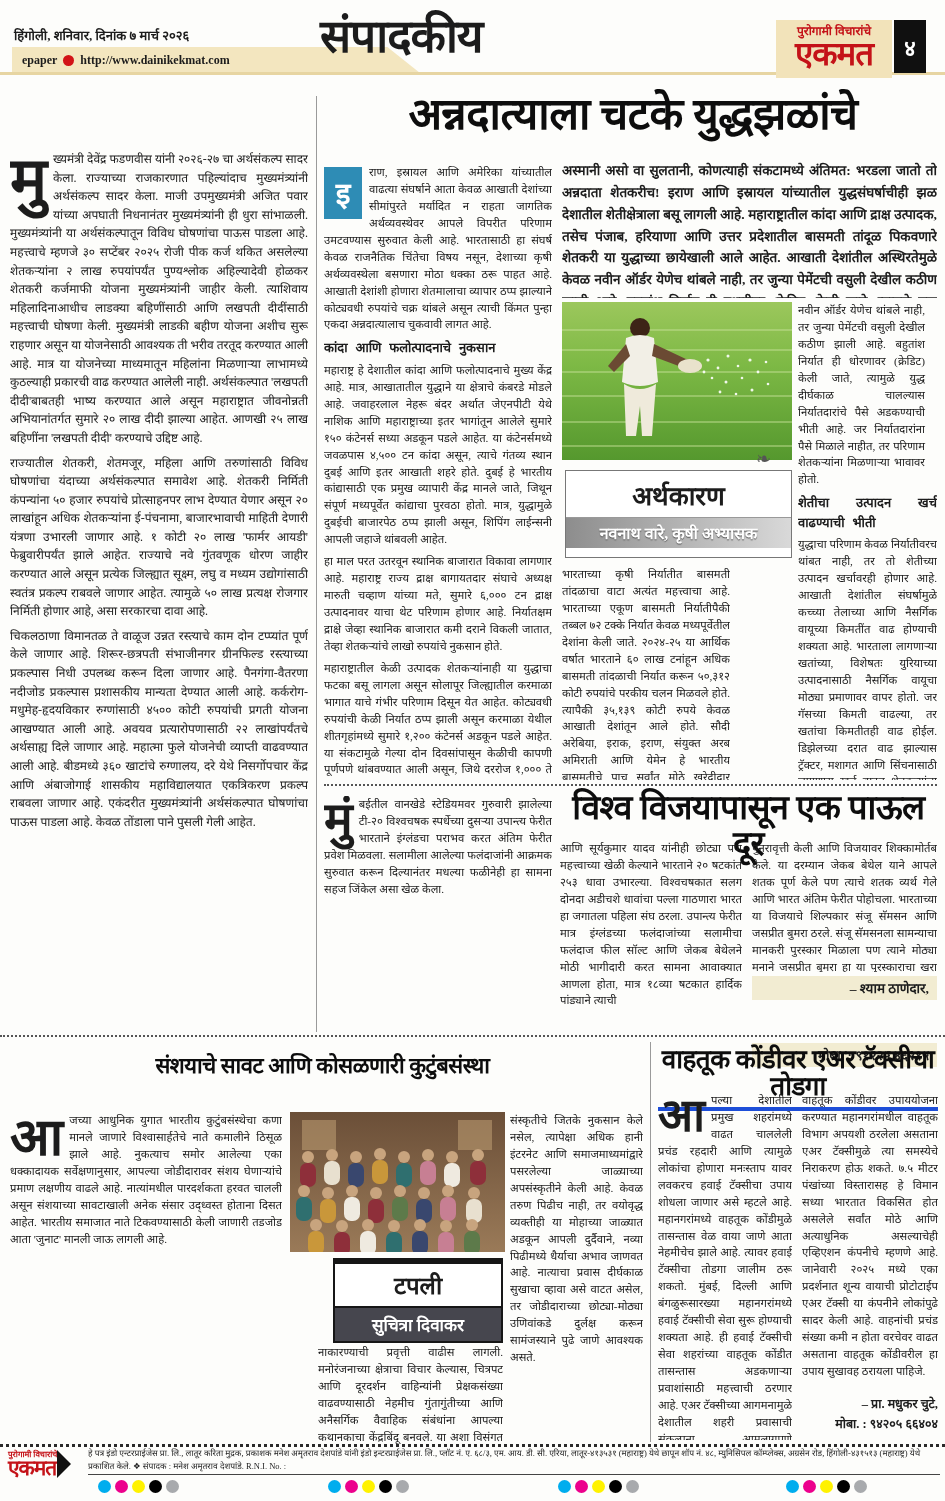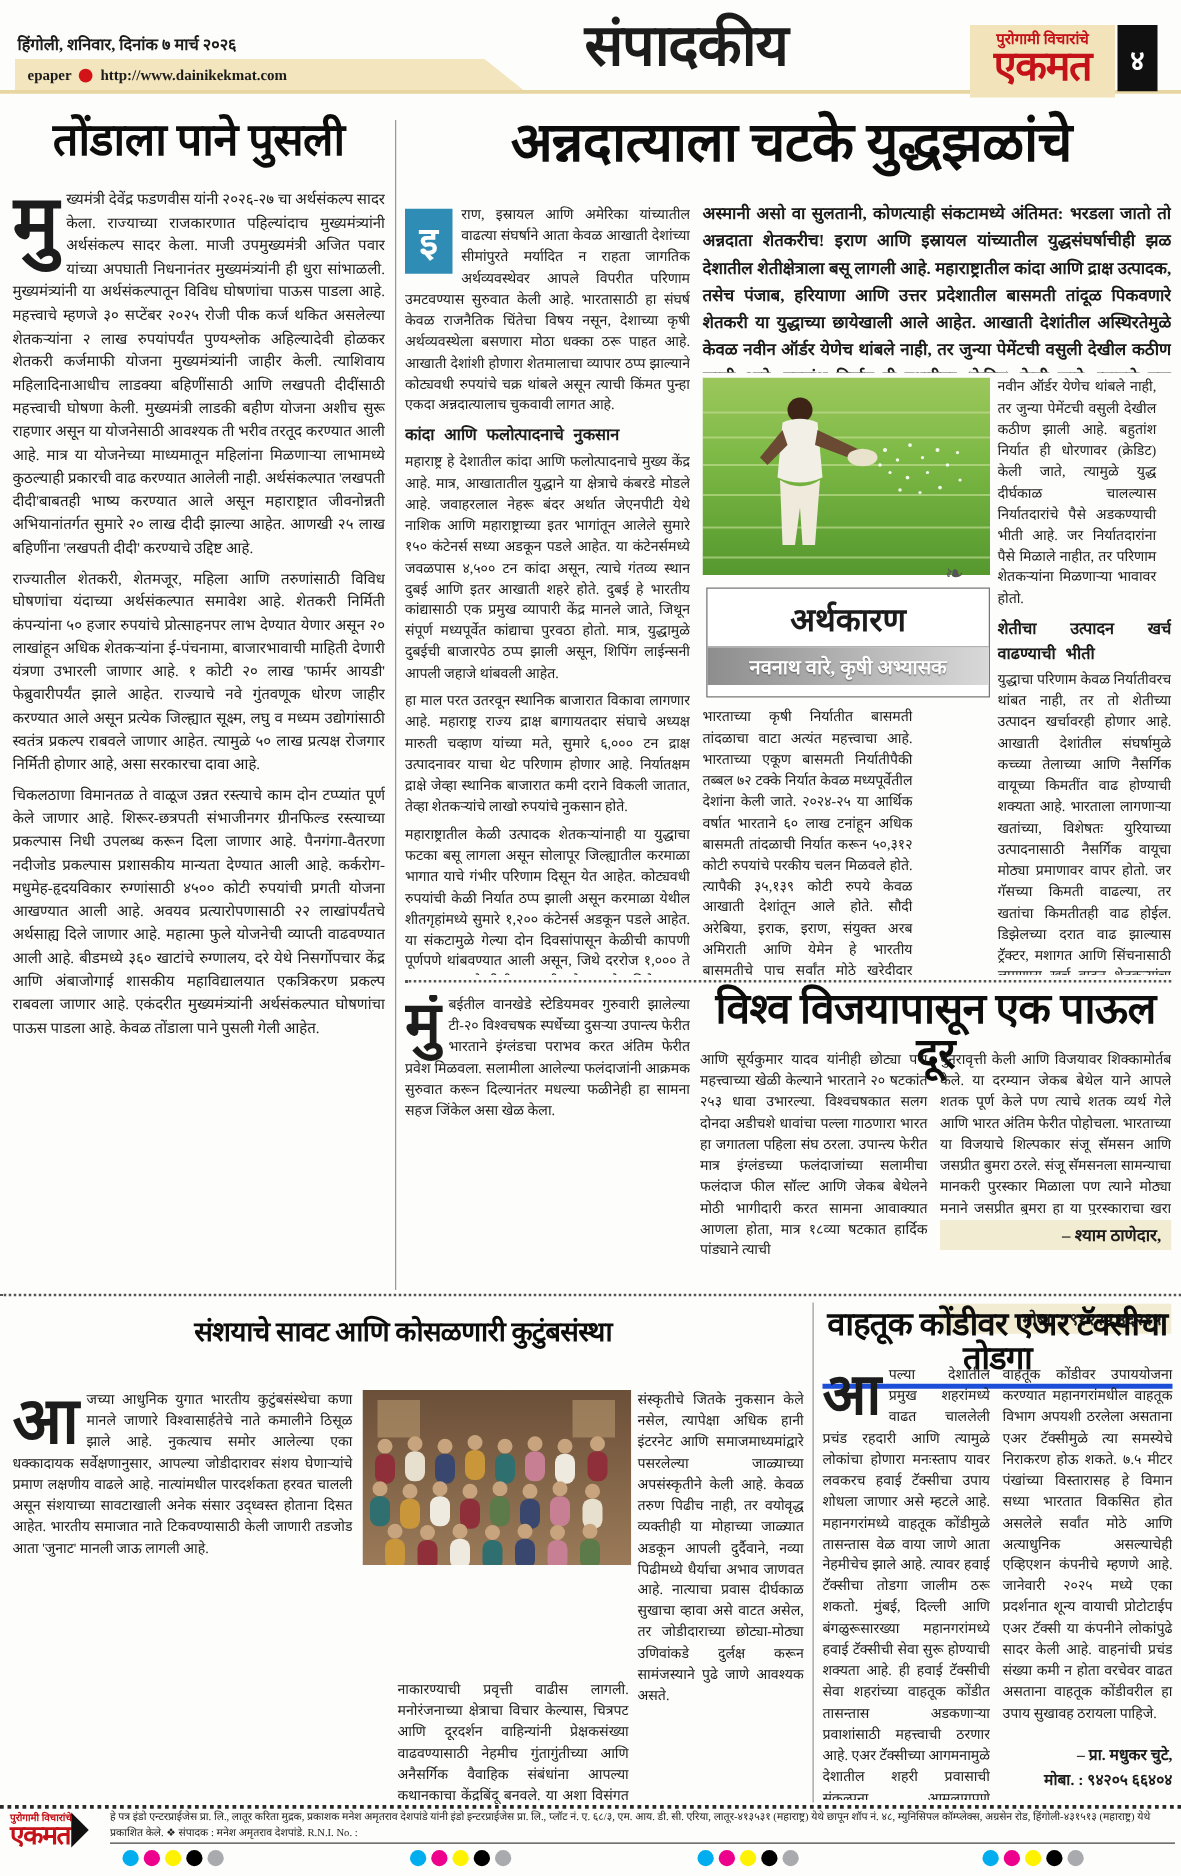--- a/index.html
+++ b/index.html
@@ -7,21 +7,21 @@
         font-family:"Liberation Serif","DejaVu Serif",serif;color:#1c1c1c;overflow:hidden;}
   .abs{position:absolute;}
   .just{text-align:justify;}
   .clip{overflow:hidden;}
   
   .dateline{font-size:13px;font-weight:bold;}
   .epaper-banner{background:#f3e6bf;clip-path:polygon(0 0,92% 0,100% 100%,0 100%);
                  display:flex;align-items:center;gap:6px;padding-left:10px;font-size:12px;font-weight:bold;}
   .epaper-dot{width:11px;height:11px;border-radius:50%;background:#d21317;display:inline-block;}
   .tan-rule{background:#e7d5a2;height:3px;}
-  .section-title{font-size:46px;font-weight:bold;letter-spacing:-1px;text-align:right;line-height:1;}
+  .section-title{font-size:46px;font-weight:bold;letter-spacing:-1px;text-align:left;line-height:1;}
   .brand-box{background:#f2e3ba;text-align:center;padding-top:5px;}
   .brand-tagline{color:#c41218;font-size:12px;font-weight:bold;line-height:1.1;}
   .brand-name{color:#c41218;font-size:33px;font-weight:bold;line-height:1.0;letter-spacing:-1px;}
   .pagenum-box{background:#101010;color:#fff;display:flex;align-items:center;justify-content:center;
                font-size:22px;font-weight:bold;}
   
   .v-rule{width:1px;background:#9a9a9a;}
   .dash-rule{border-top:2px dotted #555;height:0;}
   .star-rule{border-top:3px dotted #2a2a2a;height:0;}
   
@@ -70,21 +70,20 @@
   <div class="abs section-title" style="left:320px;top:14px;width:310px;">संपादकीय</div>
   <div class="abs brand-box" style="left:776px;top:20px;width:116px;height:53px;">
     <div class="brand-tagline">पुरोगामी विचारांचे</div>
     <div class="brand-name">एकमत</div>
   </div>
   <div class="abs pagenum-box" style="left:894px;top:20px;width:32px;height:53px;">४</div>
 
   <div class="abs v-rule" style="left:316px;top:96px;height:936px;"></div>
   <div class="abs dash-rule" style="left:0px;top:1035px;width:945px;"></div>
 
-  <div class="abs headline" style="left:8px;top:94px;width:302px;font-size:36px;">तोंडाला पाने पुसली</div>
   <div class="abs body-text just clip" style="left:10px;top:150px;width:298px;height:882px;">
     <p style="margin:0 0 6px 0;">
       <span class="dropcap">मु</span><span>ख्यमंत्री देवेंद्र फडणवीस यांनी २०२६-२७ चा अर्थसंकल्प सादर केला. राज्याच्या राजकारणात पहिल्यांदाच मुख्यमंत्र्यांनी अर्थसंकल्प सादर केला. माजी उपमुख्यमंत्री अजित पवार यांच्या अपघाती निधनानंतर मुख्यमंत्र्यांनी ही धुरा सांभाळली. मुख्यमंत्र्यांनी या अर्थसंकल्पातून विविध घोषणांचा पाऊस पाडला आहे. महत्त्वाचे म्हणजे ३० सप्टेंबर २०२५ रोजी पीक कर्ज थकित असलेल्या शेतकऱ्यांना २ लाख रुपयांपर्यंत पुण्यश्लोक अहिल्यादेवी होळकर शेतकरी कर्जमाफी योजना मुख्यमंत्र्यांनी जाहीर केली. त्याशिवाय महिलादिनाआधीच लाडक्या बहिणींसाठी आणि लखपती दीदींसाठी महत्त्वाची घोषणा केली. मुख्यमंत्री लाडकी बहीण योजना अशीच सुरू राहणार असून या योजनेसाठी आवश्यक ती भरीव तरतूद करण्यात आली आहे. मात्र या योजनेच्या माध्यमातून महिलांना मिळणाऱ्या लाभामध्ये कुठल्याही प्रकारची वाढ करण्यात आलेली नाही. अर्थसंकल्पात 'लखपती दीदी'बाबतही भाष्य करण्यात आले असून महाराष्ट्रात जीवनोन्नती अभियानांतर्गत सुमारे २० लाख दीदी झाल्या आहेत. आणखी २५ लाख बहिणींना 'लखपती दीदी' करण्याचे उद्दिष्ट आहे.</span>
     </p>
     <p style="margin:0 0 6px 0;">राज्यातील शेतकरी, शेतमजूर, महिला आणि तरुणांसाठी विविध घोषणांचा यंदाच्या अर्थसंकल्पात समावेश आहे. शेतकरी निर्मिती कंपन्यांना ५० हजार रुपयांचे प्रोत्साहनपर लाभ देण्यात येणार असून २० लाखांहून अधिक शेतकऱ्यांना ई-पंचनामा, बाजारभावाची माहिती देणारी यंत्रणा उभारली जाणार आहे. १ कोटी २० लाख 'फार्मर आयडी' फेब्रुवारीपर्यंत झाले आहेत. राज्याचे नवे गुंतवणूक धोरण जाहीर करण्यात आले असून प्रत्येक जिल्ह्यात सूक्ष्म, लघु व मध्यम उद्योगांसाठी स्वतंत्र प्रकल्प राबवले जाणार आहेत. त्यामुळे ५० लाख प्रत्यक्ष रोजगार निर्मिती होणार आहे, असा सरकारचा दावा आहे.</p>
     <p style="margin:0;">चिकलठाणा विमानतळ ते वाळूज उन्नत रस्त्याचे काम दोन टप्प्यांत पूर्ण केले जाणार आहे. शिरूर-छत्रपती संभाजीनगर ग्रीनफिल्ड रस्त्याच्या प्रकल्पास निधी उपलब्ध करून दिला जाणार आहे. पैनगंगा-वैतरणा नदीजोड प्रकल्पास प्रशासकीय मान्यता देण्यात आली आहे. कर्करोग-मधुमेह-हृदयविकार रुग्णांसाठी ४५०० कोटी रुपयांची प्रगती योजना आखण्यात आली आहे. अवयव प्रत्यारोपणासाठी २२ लाखांपर्यंतचे अर्थसाह्य दिले जाणार आहे. महात्मा फुले योजनेची व्याप्ती वाढवण्यात आली आहे. बीडमध्ये ३६० खाटांचे रुग्णालय, दरे येथे निसर्गोपचार केंद्र आणि अंबाजोगाई शासकीय महाविद्यालयात एकत्रिकरण प्रकल्प राबवला जाणार आहे. एकंदरीत मुख्यमंत्र्यांनी अर्थसंकल्पात घोषणांचा पाऊस पाडला आहे. केवळ तोंडाला पाने पुसली गेली आहेत.</p>
   </div>
 
   <div class="abs headline" style="left:330px;top:92px;width:606px;font-size:44px;">अन्नदात्याला चटके युद्धझळांचे</div>
 
@@ -225,20 +224,24 @@
       </g>
     </svg>
   </div>
 
   <div class="abs body-sm just clip" style="left:10px;top:1112px;width:272px;height:333px;">
     <p style="margin:0;">
       <span class="dropcap" style="font-size:52px;">आ</span><span>जच्या आधुनिक युगात भारतीय कुटुंबसंस्थेचा कणा मानले जाणारे विश्वासार्हतेचे नाते कमालीने ठिसूळ झाले आहे. नुकत्याच समोर आलेल्या एका धक्कादायक सर्वेक्षणानुसार, आपल्या जोडीदारावर संशय घेणाऱ्यांचे प्रमाण लक्षणीय वाढले आहे. नात्यांमधील पारदर्शकता हरवत चालली असून संशयाच्या सावटाखाली अनेक संसार उद्ध्वस्त होताना दिसत आहेत. भारतीय समाजात नाते टिकवण्यासाठी केली जाणारी तडजोड आता 'जुनाट' मानली जाऊ लागली आहे.</span>
     </p>
   </div>
 
+  <div class="abs tapli-box" style="left:333px;top:1258px;width:166px;">
+    <div class="tapli-title">टपली</div>
+    <div class="tapli-byline">सुचित्रा दिवाकर</div>
+  </div>
   <div class="abs body-sm just clip" style="left:318px;top:1344px;width:185px;height:100px;">नाकारण्याची प्रवृत्ती वाढीस लागली. मनोरंजनाच्या क्षेत्राचा विचार केल्यास, चित्रपट आणि दूरदर्शन वाहिन्यांनी प्रेक्षकसंख्या वाढवण्यासाठी नेहमीच गुंतागुंतीच्या आणि अनैसर्गिक वैवाहिक संबंधांना आपल्या कथानकाचा केंद्रबिंदू बनवले. या अशा विसंगत नात्यांना ग्लॅमरच्या आवरणात अशा</div>
   <div class="abs body-sm just clip" style="left:510px;top:1112px;width:133px;height:333px;">संस्कृतीचे जितके नुकसान केले नसेल, त्यापेक्षा अधिक हानी इंटरनेट आणि समाजमाध्यमांद्वारे पसरलेल्या जाळ्याच्या अपसंस्कृतीने केली आहे. केवळ तरुण पिढीच नाही, तर वयोवृद्ध व्यक्तीही या मोहाच्या जाळ्यात अडकून आपली दुर्दैवाने, नव्या पिढीमध्ये धैर्याचा अभाव जाणवत आहे. नात्याचा प्रवास दीर्घकाळ सुखाचा व्हावा असे वाटत असेल, तर जोडीदाराच्या छोट्या-मोठ्या उणिवांकडे दुर्लक्ष करून सामंजस्याने पुढे जाणे आवश्यक असते.</div>
 
   <div class="abs headline hl-underline" style="left:658px;top:1046px;width:280px;font-size:26px;padding-bottom:6px;">वाहतूक कोंडीवर एअर टॅक्सीचा तोडगा</div>
   <div class="abs body-sm just clip" style="left:658px;top:1092px;width:134px;height:348px;">
     <p style="margin:0;">
       <span class="dropcap" style="font-size:46px;">आ</span><span>पल्या देशातील प्रमुख शहरांमध्ये वाढत चाललेली प्रचंड रहदारी आणि त्यामुळे लोकांचा होणारा मनःस्ताप यावर लवकरच हवाई टॅक्सीचा उपाय शोधला जाणार असे म्हटले आहे. महानगरांमध्ये वाहतूक कोंडीमुळे तासन्तास वेळ वाया जाणे आता नेहमीचेच झाले आहे. त्यावर हवाई टॅक्सीचा तोडगा जालीम ठरू शकतो. मुंबई, दिल्ली आणि बंगळुरूसारख्या महानगरांमध्ये हवाई टॅक्सीची सेवा सुरू होण्याची शक्यता आहे. ही हवाई टॅक्सीची सेवा शहरांच्या वाहतूक कोंडीत तासन्तास अडकणाऱ्या प्रवाशांसाठी महत्त्वाची ठरणार आहे. एअर टॅक्सीच्या आगमनामुळे देशातील शहरी प्रवासाची संकल्पना आमूलाग्रपणे बदलण्याची शक्यता आहे.</span>
     </p>
   </div>
   <div class="abs body-sm just clip" style="left:802px;top:1092px;width:136px;height:300px;">वाहतूक कोंडीवर उपाययोजना करण्यात महानगरांमधील वाहतूक विभाग अपयशी ठरलेला असताना एअर टॅक्सीमुळे त्या समस्येचे निराकरण होऊ शकते. ७.५ मीटर पंखांच्या विस्तारासह हे विमान सध्या भारतात विकसित होत असलेले सर्वांत मोठे आणि अत्याधुनिक असल्याचेही एव्हिएशन कंपनीचे म्हणणे आहे. जानेवारी २०२५ मध्ये एका प्रदर्शनात शून्य वायाची प्रोटोटाईप एअर टॅक्सी या कंपनीने लोकांपुढे सादर केली आहे. वाहनांची प्रचंड संख्या कमी न होता वरचेवर वाढत असताना वाहतूक कोंडीवरील हा उपाय सुखावह ठरायला पाहिजे.</div>

